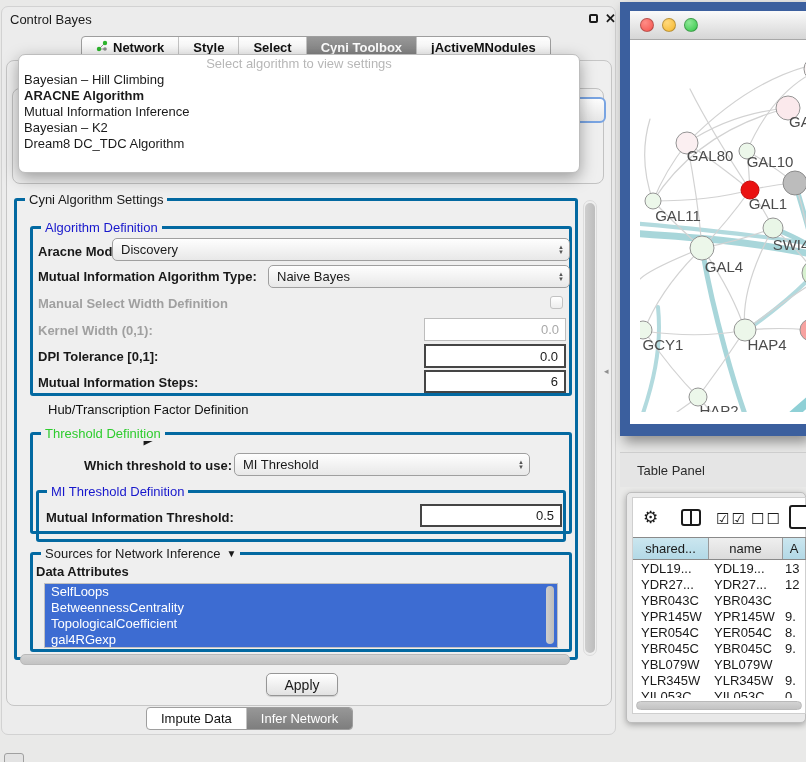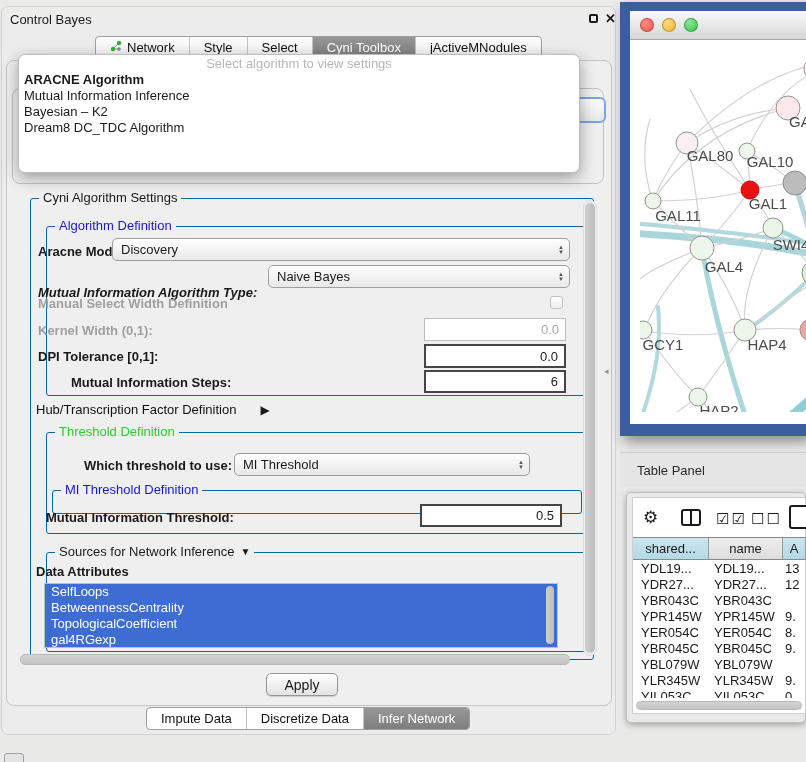--- a/index.html
+++ b/index.html
@@ -2,21 +2,21 @@
 <html><head>
 <meta charset="utf-8">
 <style>
   html,body{margin:0;padding:0;}
   body{position:relative;width:806px;height:762px;background:#e9e9e8;
        font-family:"Liberation Sans",sans-serif;overflow:hidden;color:#1a1a1a;}
   .abs{position:absolute;box-sizing:border-box;}
   
   .cp-window{background:#ececec;border:1px solid #d2d2d2;border-radius:7px;}
   .content-panel{background:#efefef;border:1px solid #c6c6c6;border-radius:8px;}
-  .group{border:1px solid #0369a1;border-radius:3px;margin-left:16px;}
+  .group{border:3px solid #0369a1;border-radius:3px;}
   .gtitle{position:absolute;top:-9px;left:8px;background:#efefef;padding:0 4px;
           font-size:13px;white-space:nowrap;}
   .blue{color:#1717cc;} .green{color:#2ecc2e;}
   .blabel{font-size:13px;font-weight:bold;color:#191919;white-space:nowrap;}
   .rlabel{font-size:13px;color:#111;white-space:nowrap;}
   .gray{color:#a0a0a0 !important;}
   
   .combo{background:linear-gradient(#fefefe,#e8e8e8);border:1px solid #9f9f9f;border-radius:5px;
          font-size:13px;display:flex;align-items:center;padding-left:8px;}
   .stepper{margin-left:auto;width:16px;display:flex;flex-direction:column;align-items:center;
@@ -74,21 +74,21 @@
 </style>
 </head>
 <body>
 
 <div class="abs cp-window" style="left:1px;top:6px;width:615px;height:729px;"></div>
 
 <span class="abs" style="left:10px;top:12px;font-size:13px;">Control Bayes</span>
 <div class="abs" style="left:589px;top:14px;width:9px;height:9px;border:2px solid #1a1a1a;border-radius:2px;"></div>
 <span class="abs" style="left:605px;top:11px;font-size:13px;font-weight:bold;">✕</span>
 
-<div class="abs seg" id="top-tabs" style="left:95px;top:36px;height:23px;">
+<div class="abs seg" id="top-tabs" style="left:81px;top:36px;height:23px;font-weight:bold;">
     <div class="tab">
       <span class="mini-net-svg"><svg width="12" height="12" viewBox="0 0 12 12">
           <line x1="3" y1="9" x2="9" y2="3" stroke="#9a9a9a" stroke-width="1"></line>
           <line x1="3" y1="9" x2="9" y2="9" stroke="#9a9a9a" stroke-width="1"></line>
           <circle cx="9" cy="3" r="2.2" fill="#2db52d"></circle>
           <circle cx="3" cy="9" r="2.2" fill="#2db52d"></circle>
           <circle cx="9" cy="9" r="1.8" fill="#8a8a8a"></circle>
         </svg></span>
       <span>Network</span>
     </div>
@@ -108,20 +108,21 @@
 
 <div class="abs content-panel" style="left:6px;top:60px;width:606px;height:646px;"></div>
 
 <div class="abs" style="left:12px;top:88px;width:592px;height:96px;border:1px solid #c2c2c2;border-radius:8px;z-index:4;"></div>
 <div class="abs" style="left:566px;top:97px;width:40px;height:26px;border:2px solid #79a4e2;border-radius:6px;
             background:linear-gradient(#fdfdfd,#e6e6e6);z-index:5;"></div>
 
 <div class="abs popup" id="algo-popup" style="left:18px;top:54px;width:562px;height:119px;">
   <div class="prompt">Select algorithm to view settings</div>
   <div id="popup-items">
+      <div class="item">Bayesian – Hill Climbing</div>
       <div class="item sel">ARACNE Algorithm</div>
       <div class="item">Mutual Information Inference</div>
       <div class="item">Bayesian – K2</div>
       <div class="item">Dream8 DC_TDC Algorithm</div>
     </div>
 </div>
 
 <div class="abs group" style="left:14px;top:198px;width:564px;height:462px;">
   <span class="gtitle">Cyni Algorithm Settings</span>
 </div>
@@ -132,21 +133,21 @@
 
 <span class="abs blabel" style="left:38px;top:244px;">Aracne Mode:</span>
 <div class="abs combo" style="left:112px;top:238px;width:458px;height:23px;">
   <span>Discovery</span>
   <span class="stepper">
       <span>▲</span>
       <span>▼</span>
     </span>
 </div>
 
-<span class="abs blabel" style="left:38px;top:285px;font-style:italic;">Mutual Information Algorithm Type:</span>
+<span class="abs blabel" style="left:38px;top:269px;">Mutual Information Algorithm Type:</span>
 <div class="abs combo" style="left:268px;top:265px;width:302px;height:23px;">
   <span>Naive Bayes</span>
   <span class="stepper">
       <span>▲</span>
       <span>▼</span>
     </span>
 </div>
 
 <span class="abs blabel gray" style="left:38px;top:296px;">Manual Select Width Definition</span>
 <div class="abs cbx" style="left:550px;top:296px;"></div>
@@ -154,44 +155,44 @@
 <span class="abs blabel gray" style="left:38px;top:323px;">Kernel Width (0,1):</span>
 <div class="abs field disabled" style="left:424px;top:318px;width:142px;height:23px;">
   <span>0.0</span>
 </div>
 
 <span class="abs blabel" style="left:38px;top:349px;">DPI Tolerance [0,1]:</span>
 <div class="abs field" style="left:424px;top:344px;width:142px;height:24px;">
   <span>0.0</span>
 </div>
 
-<span class="abs blabel" style="left:38px;top:375px;margin-left:33px;">Mutual Information Steps:</span>
+<span class="abs blabel" style="left:38px;top:375px;">Mutual Information Steps:</span>
 <div class="abs field" style="left:424px;top:370px;width:142px;height:23px;">
   <span>6</span>
 </div>
 
-<div class="abs" style="left:36px;top:402px;font-size:13px;display:flex;align-items:center;gap:24px;">
+<div class="abs" style="left:48px;top:402px;font-size:13px;display:flex;align-items:center;gap:16px;flex-direction:column;">
   <span class="rlabel">Hub/Transcription Factor Definition</span>
   <span style="font-size:12px;">▶</span>
 </div>
 
 <div class="abs group" style="left:30px;top:432px;width:542px;height:102px;">
   <span class="gtitle green">Threshold Definition</span>
 </div>
 
 <span class="abs blabel" style="left:84px;top:458px;">Which threshold to use:</span>
 <div class="abs combo" style="left:234px;top:453px;width:296px;height:23px;">
   <span>MI Threshold</span>
   <span class="stepper">
       <span>▲</span>
       <span>▼</span>
     </span>
 </div>
 
-<div class="abs group" style="left:36px;top:490px;width:530px;height:24px;">
+<div class="abs group" style="left:36px;top:490px;width:530px;height:52px;">
   <span class="gtitle blue">MI Threshold Definition</span>
 </div>
 <span class="abs blabel" style="left:46px;top:510px;">Mutual Information Threshold:</span>
 <div class="abs field" style="left:420px;top:504px;width:142px;height:23px;">
   <span>0.5</span>
 </div>
 
 <div class="abs group" style="left:30px;top:552px;width:542px;height:100px;">
   <span class="gtitle" style="display:flex;align-items:center;gap:6px;">
     <span>Sources for Network Inference</span>
@@ -210,23 +211,20 @@
 <div class="abs sb-track" style="left:583px;top:200px;width:14px;height:456px;"></div>
 <div class="abs sb-thumb" style="left:585px;top:203px;width:10px;height:450px;"></div>
 <div class="abs sb-thumb-h" style="left:20px;top:654px;width:550px;height:11px;"></div>
 
 <div class="abs btn" style="left:266px;top:673px;width:72px;height:23px;">
   <span>Apply</span>
 </div>
 <div class="abs seg" id="bottom-tabs" style="left:146px;top:707px;height:23px;background:#fff;">
     <div class="tab">
       <span>Impute Data</span>
-    </div>
-    <div class="tab">
-      <span>Discretize Data</span>
     </div>
     <div class="tab sel">
       <span>Infer Network</span>
     </div>
   </div>
 
 <span class="abs" style="left:604px;top:366px;font-size:9px;color:#8f8f8f;">◂</span>
 
 <div class="abs net-window" style="left:620px;top:2px;width:186px;height:434px;">
   <div class="net-titlebar">

